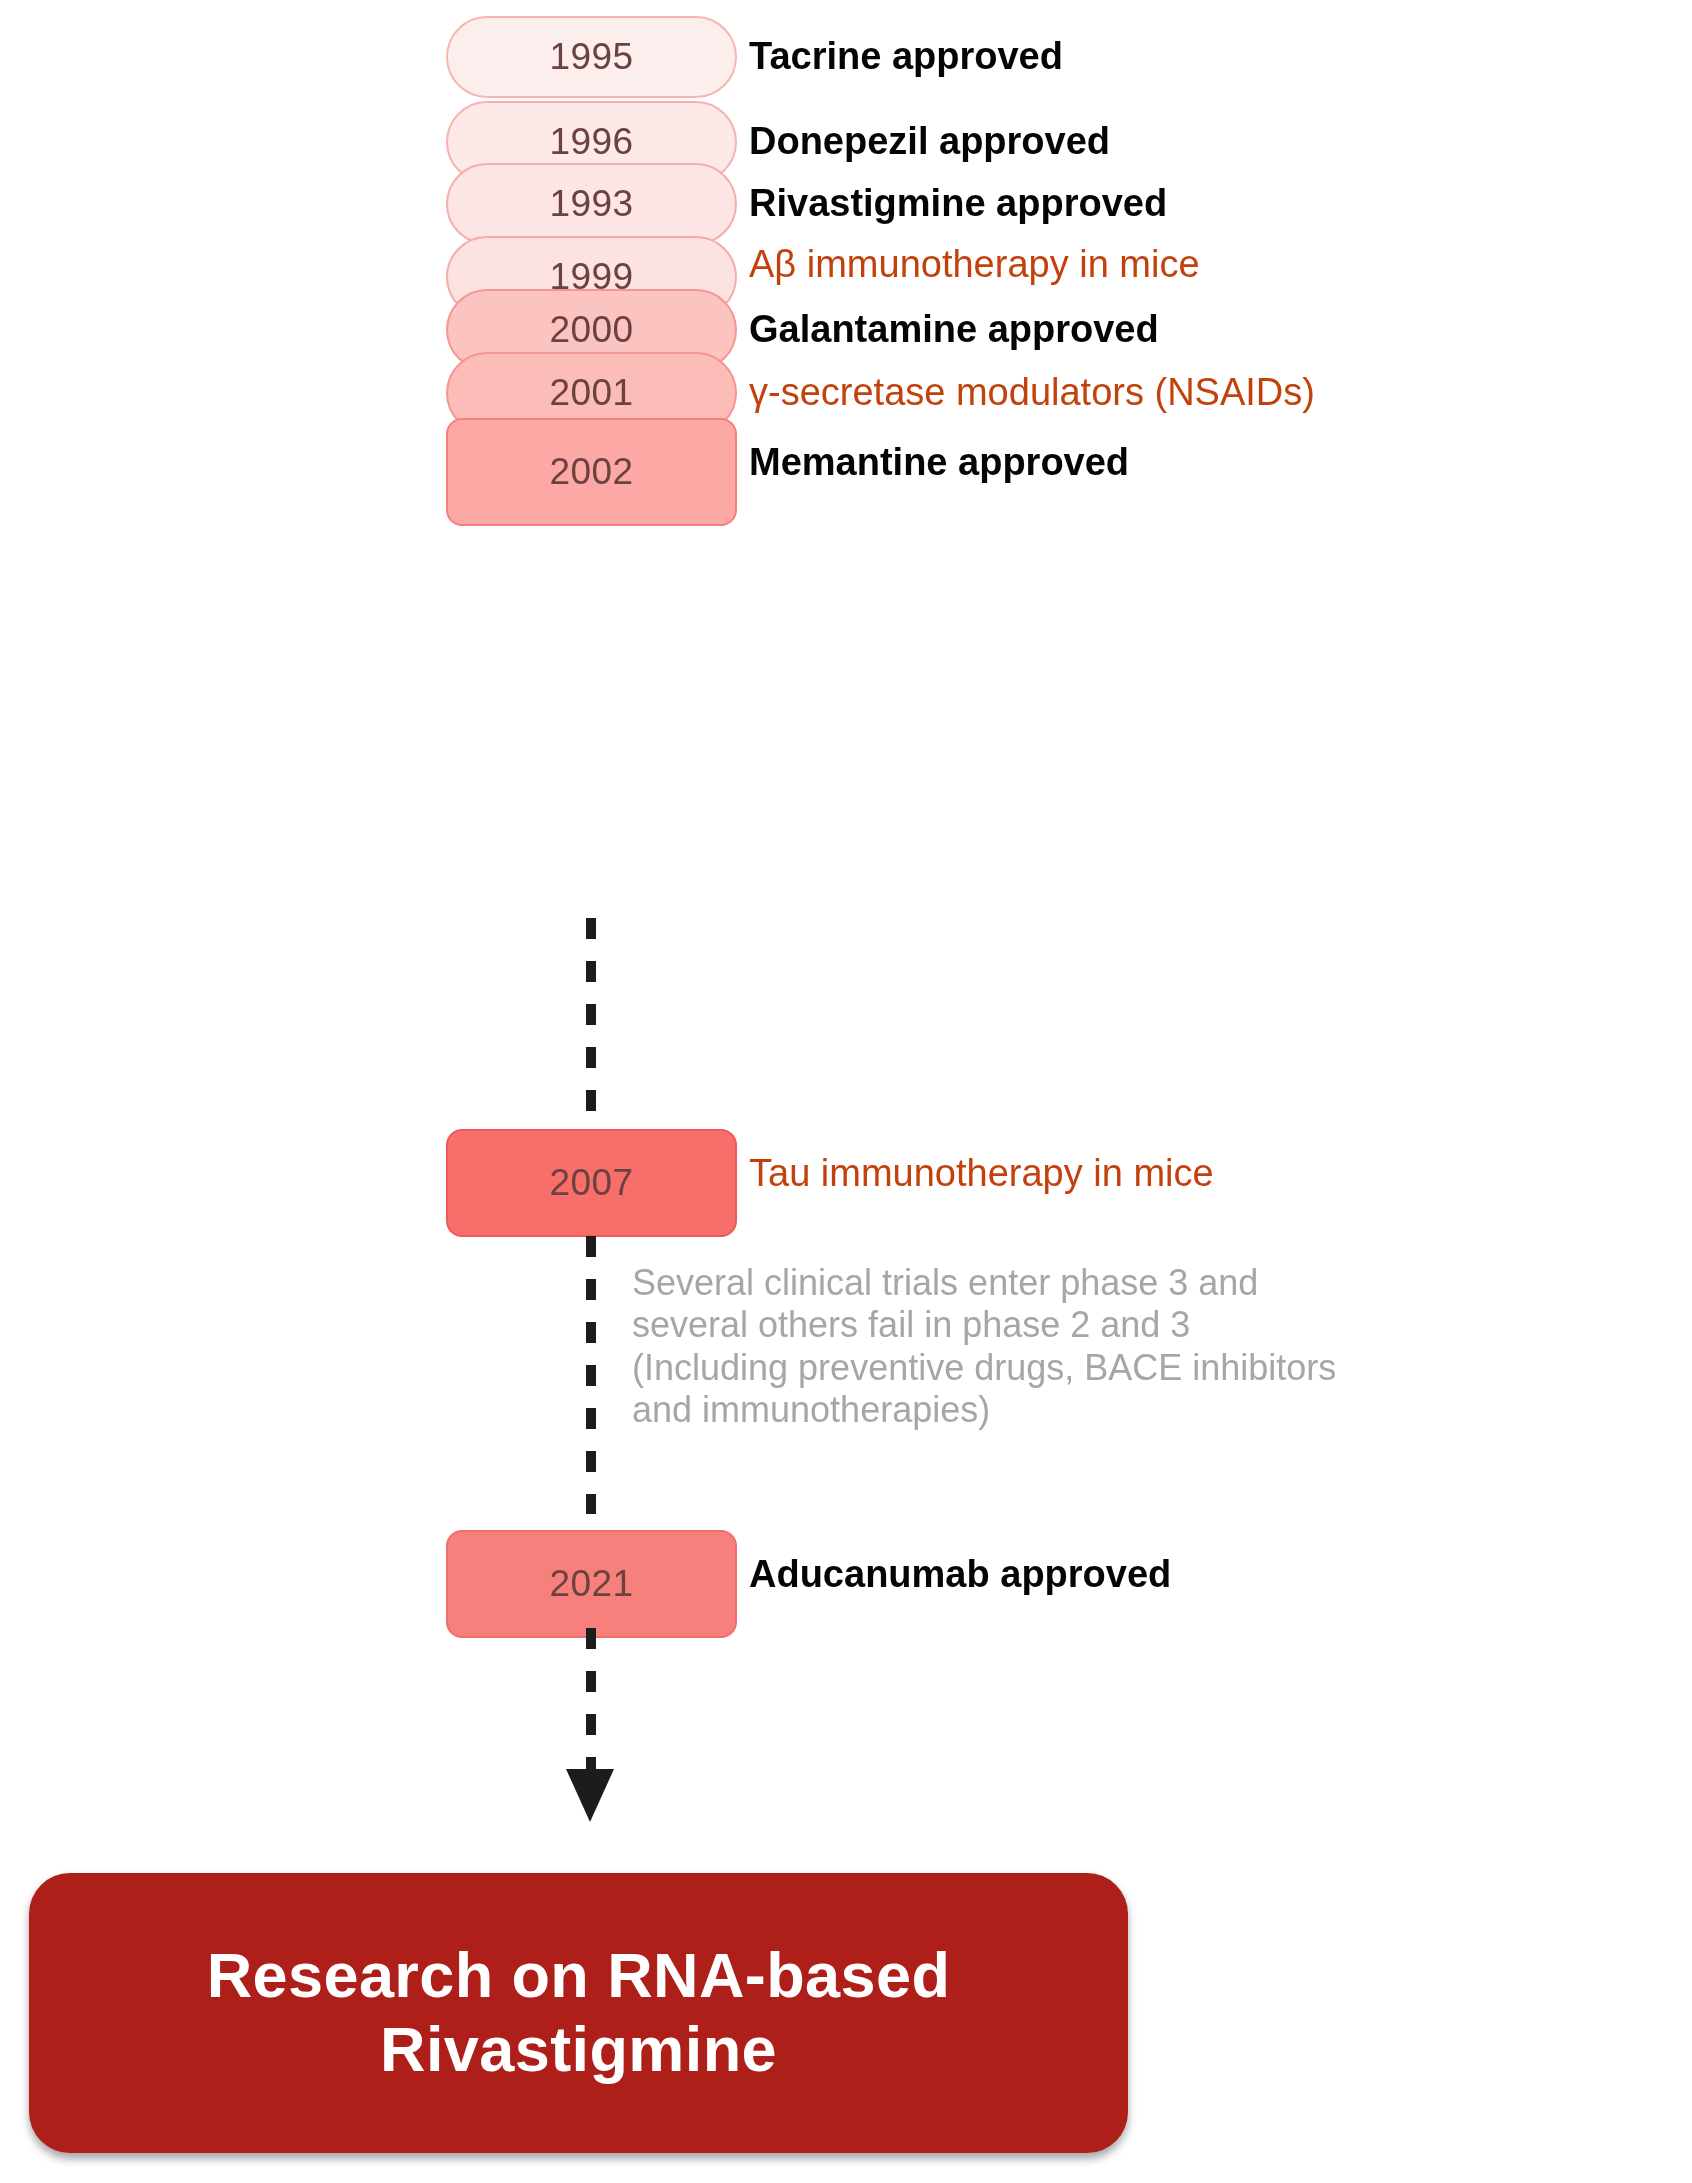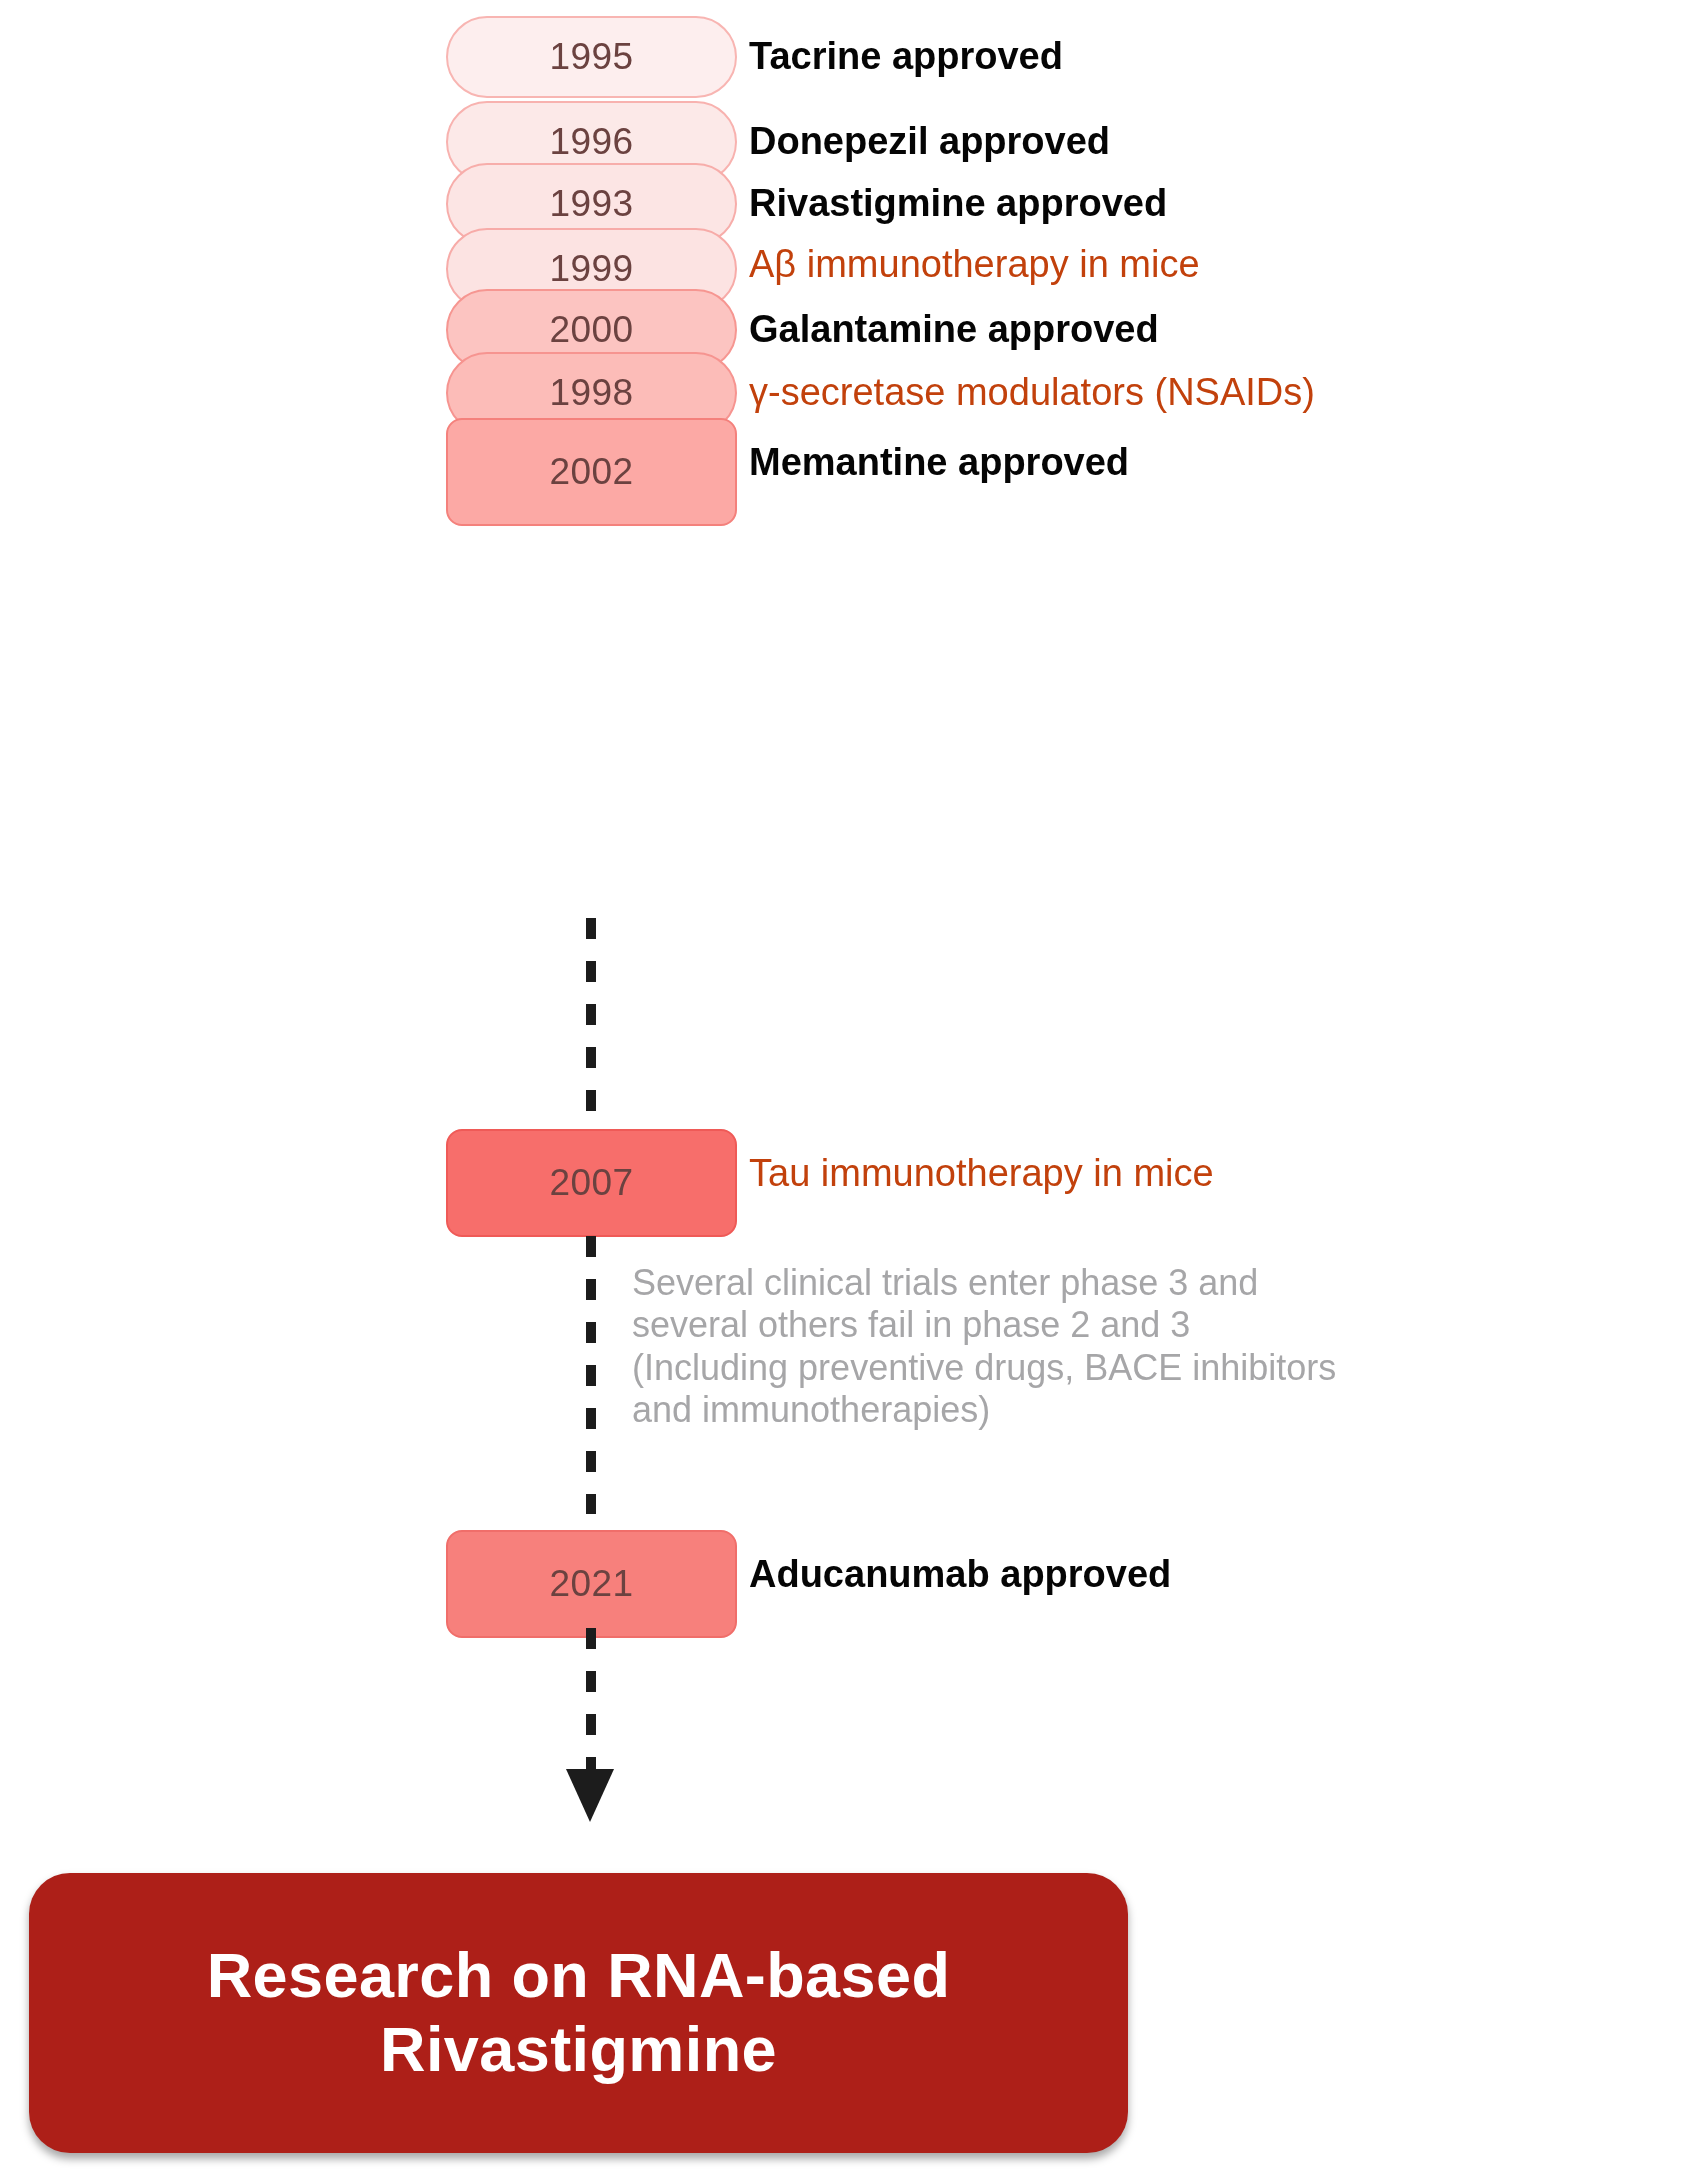--- a/index.html
+++ b/index.html
@@ -137,31 +137,31 @@
     <div class="year-pill" style="top: 0px; background-color: rgb(252, 233, 232); border-color: rgb(248, 178, 175);">1996</div>
     <div class="row-label bold" style="top:20.5px">Donepezil approved</div>
   </div>
 
   <div class="pill-row" style="top:163px">
     <div class="year-pill" style="top: 0px; background-color: rgb(252, 229, 228); border-color: rgb(247, 173, 170);">1993</div>
     <div class="row-label bold" style="top:20.5px">Rivastigmine approved</div>
   </div>
 
   <div class="pill-row" style="top:224px">
-    <div class="year-pill" style="top: 4px; background-color: rgb(252, 227, 226); border-color: rgb(247, 171, 168);">1999</div>
+    <div class="year-pill" style="top: 12px; background-color: rgb(252, 227, 226); border-color: rgb(247, 171, 168);">1999</div>
     <div class="row-label" style="top:20.5px">Aβ immunotherapy in mice</div>
   </div>
 
   <div class="pill-row" style="top:289px">
     <div class="year-pill" style="top: 0px; background-color: rgb(252, 196, 193); border-color: rgb(246, 150, 145);">2000</div>
     <div class="row-label bold" style="top:20.5px">Galantamine approved</div>
   </div>
 
   <div class="pill-row" style="top:352px">
-    <div class="year-pill" style="top: 0px; background-color: rgb(252, 188, 184); border-color: rgb(246, 148, 144);">1998</div>
+    <div class="year-pill" style="top: 0px; background-color: rgb(252, 188, 184); border-color: rgb(246, 148, 144);">2001</div>
     <div class="row-label" style="top:20.5px">γ-secretase modulators (NSAIDs)</div>
   </div>
 
   <div class="pill-row" style="top:418px">
     <div class="year-pill tall" style="top: 0px; background-color: rgb(252, 169, 165); border-color: rgb(244, 129, 124);">2002</div>
     <div class="row-label bold" style="top:25px">Memantine approved</div>
   </div>
 
   <div class="dash-line" style="top: 918px; height: 207px; background-image: linear-gradient(rgb(28, 28, 28) 0px, rgb(28, 28, 28) 21px, rgba(0, 0, 0, 0) 21px, rgba(0, 0, 0, 0) 43px);"></div>
 

